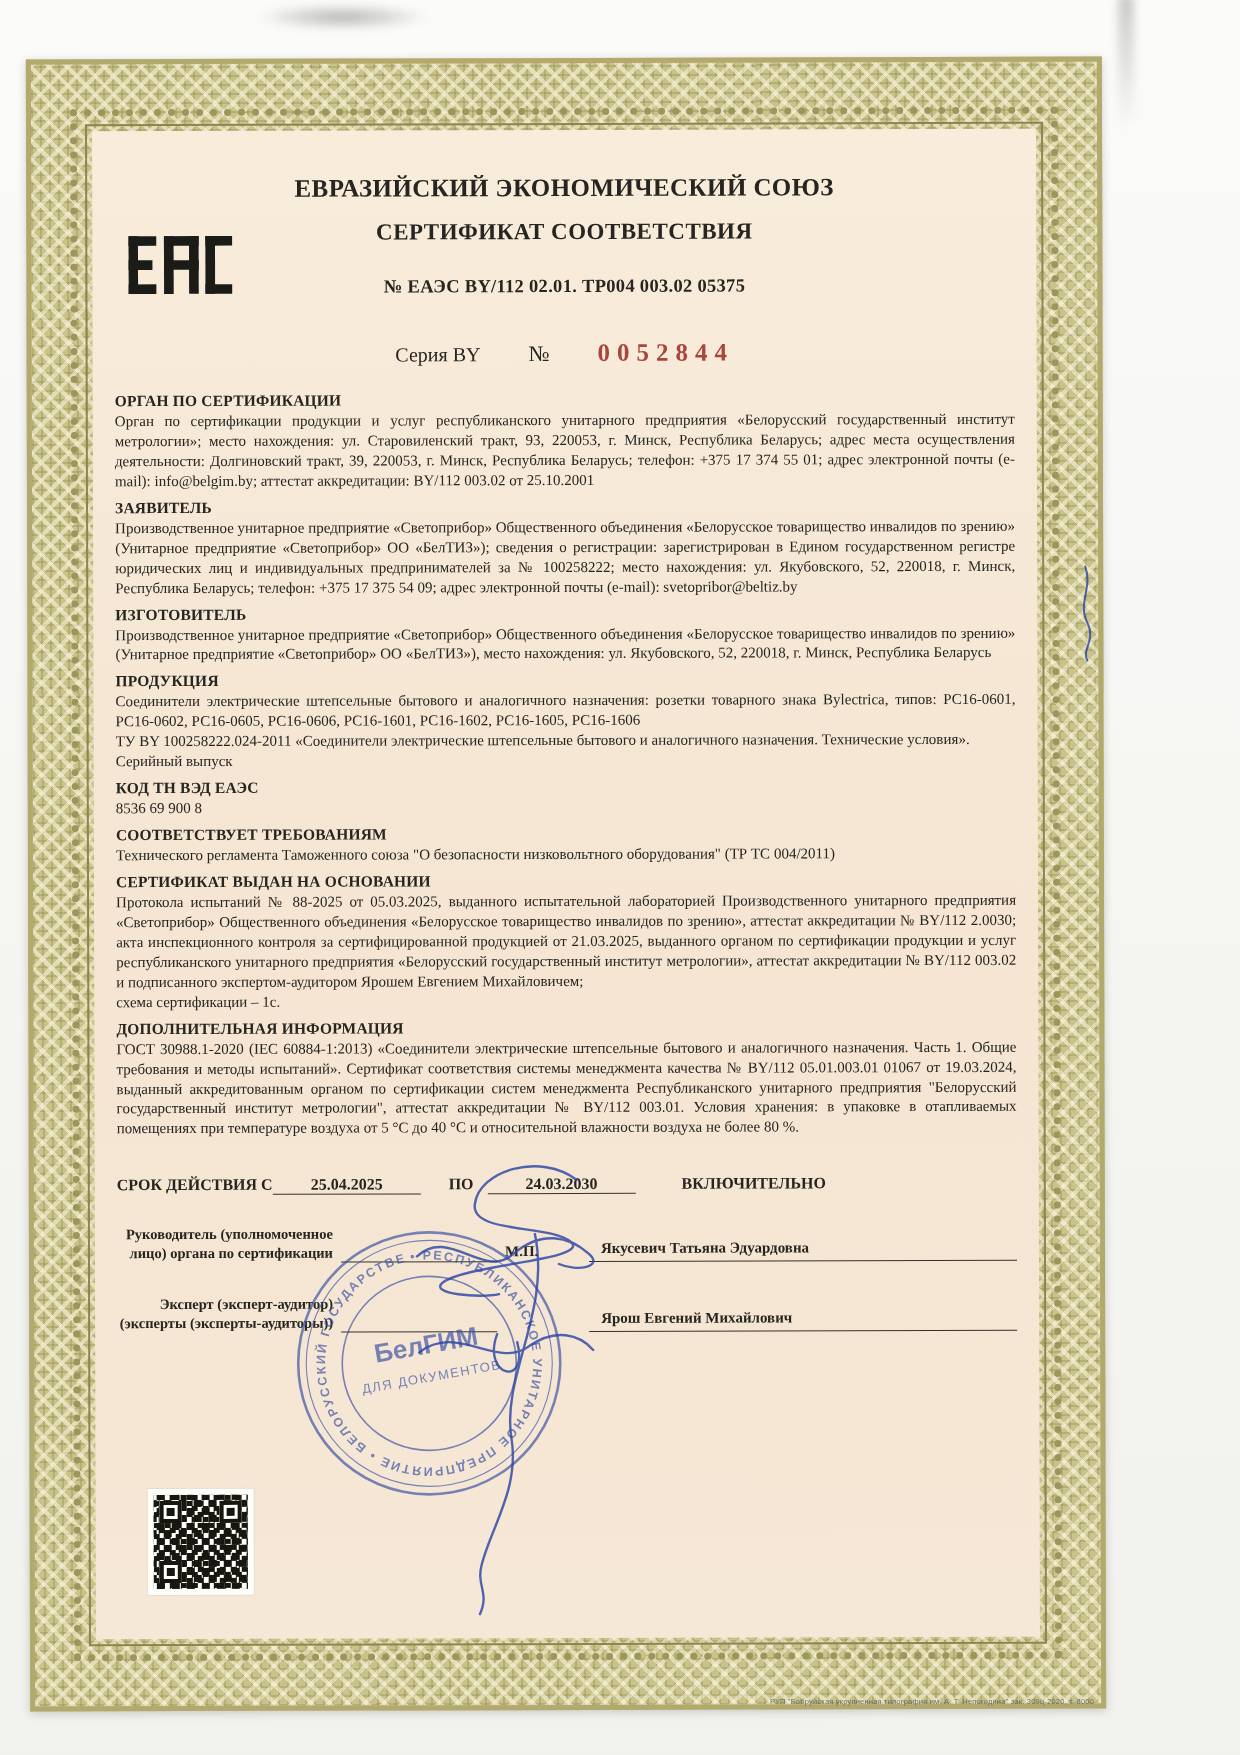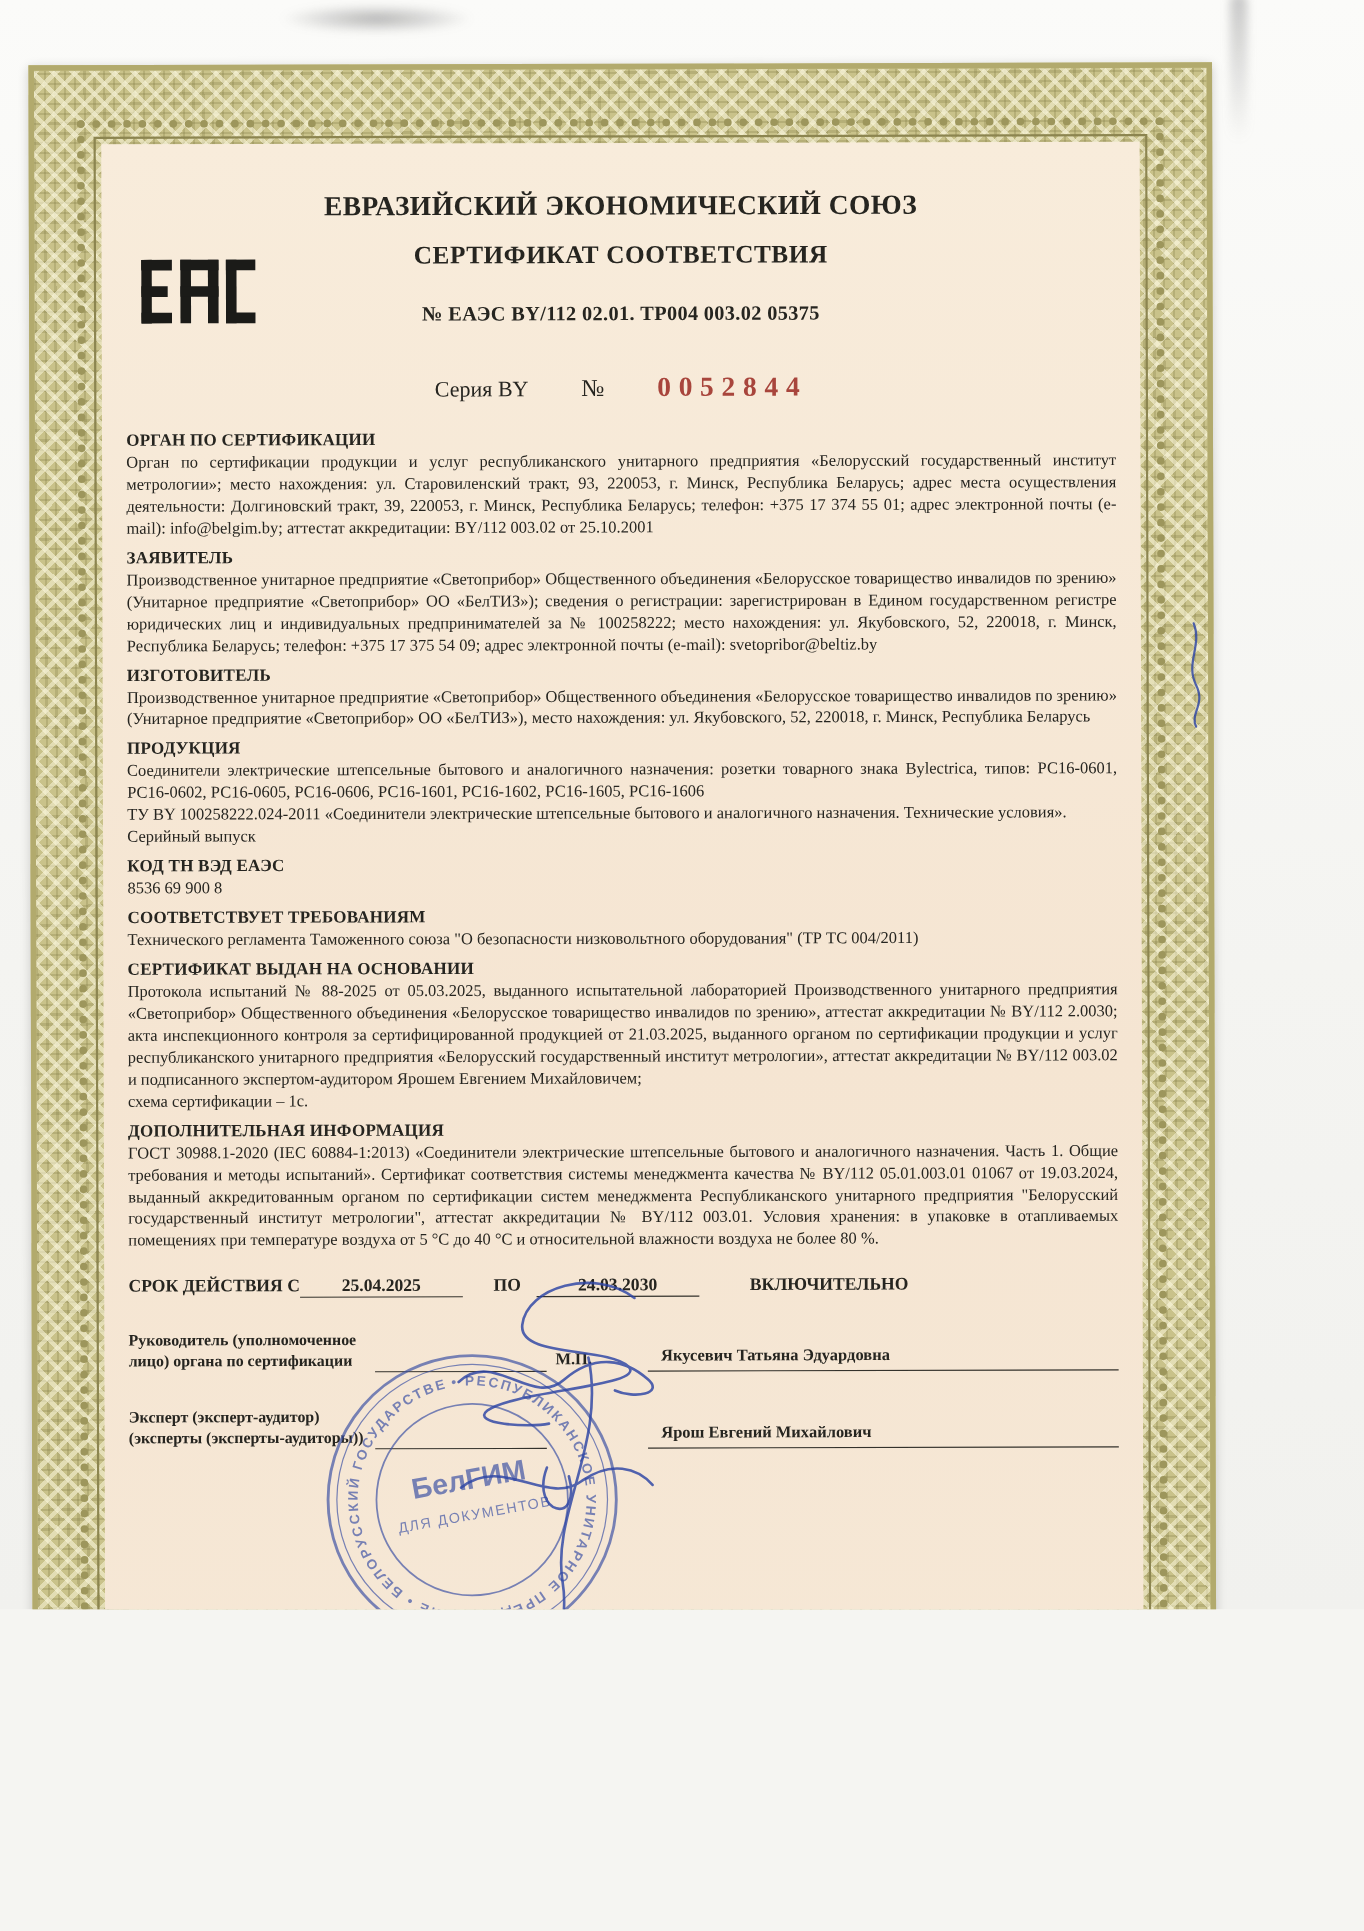--- a/index.html
+++ b/index.html
@@ -2,21 +2,21 @@
 <html><head>
 <meta charset="utf-8">
 <style>
   html,body{margin:0;padding:0;}
   body{
     width:1240px;height:1755px;
     background:#f5f5f2;
     font-family:"Liberation Serif","DejaVu Serif",serif;
     color:#262520;
   }
-  .page{position:relative;width:1240px;height:1463px;overflow:hidden;
+  .page{position:relative;width:1240px;height:1755px;overflow:hidden;
     background:linear-gradient(180deg,#fbfbf9 0%,#f4f4f1 60%,#f1f1ee 100%);}
   .smudge{position:absolute;filter:blur(4px);border-radius:50%;}
   .smudge.s1{left:255px;top:4px;width:175px;height:26px;
     background:radial-gradient(closest-side,rgba(82,82,84,.42),rgba(82,82,84,0));}
   .smudge.s2{left:1118px;top:-6px;width:16px;height:135px;border-radius:8px;
     background:linear-gradient(180deg,rgba(120,120,122,.38),rgba(120,120,122,0));}
 
   
   .cert{position:absolute;left:28px;top:58px;width:1076px;height:1652px;
     transform:rotate(-0.15deg);box-shadow:0 2px 10px rgba(0,0,0,.18);}
@@ -50,26 +50,26 @@
   .content{margin-top:24px;}
   .sec-h{font-size:15.5px;font-weight:bold;margin:7px 0 2px;letter-spacing:.2px;}
   .sec-p{font-size:15px;line-height:1.33;margin:0;text-align:justify;}
   .sec-p.left{text-align:left;}
 
   
   .validity{margin-top:22px;display:flex;align-items:baseline;font-size:16px;font-weight:bold;}
   .v-date{min-width:148px;text-align:center;border-bottom:1.6px solid #34322c;font-weight:bold;}
   .v-label-from{margin-right:0;}
   .v-label-to{margin:0 14px 0 28px;}
-  .v-incl{margin-left:46px;}
+  .v-incl{margin-left:46px;margin-top:15px;}
 
   
   .sig-block{margin-top:30px;font-size:14.5px;}
   .sig-row{display:grid;grid-template-columns:216px 156px 76px 1fr;align-items:end;column-gap:8px;margin-bottom:32px;}
-  .sig-role{font-weight:bold;line-height:1.3;text-align:left;font-family:Liberation Serif, serif;}
+  .sig-role{font-weight:bold;line-height:1.3;text-align:right;font-family:Liberation Serif, serif;}
   .sig-line{border-bottom:1.4px solid #34322c;height:2px;}
   .sig-mp{font-weight:bold;text-align:left;padding-bottom:2px;font-size:15px;}
   .sig-name{border-bottom:1.4px solid #34322c;font-weight:bold;padding:0 0 4px 12px;font-size:15px;}
 
   
   .qr{position:absolute;left:118px;top:1430px;width:106px;height:106px;background:#fdfdfa;
     padding:6px;box-sizing:border-box;box-shadow:0 0 0 1px rgba(0,0,0,.05);}
   .qr-modules{width:100%;height:100%;position:relative;background:
       repeating-conic-gradient(#17170f 0% 25%, transparent 0% 50%) 0 0/11px 11px,
       repeating-conic-gradient(#17170f 0% 25%, transparent 0% 50%) 3px 5px/15px 15px,#fff;}

